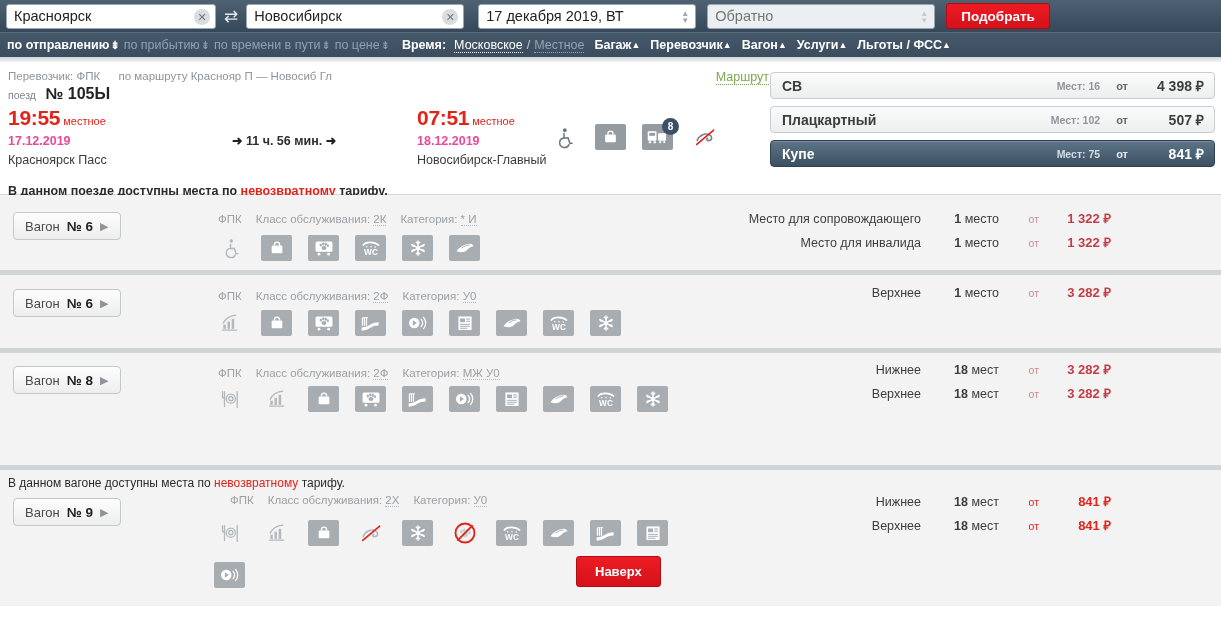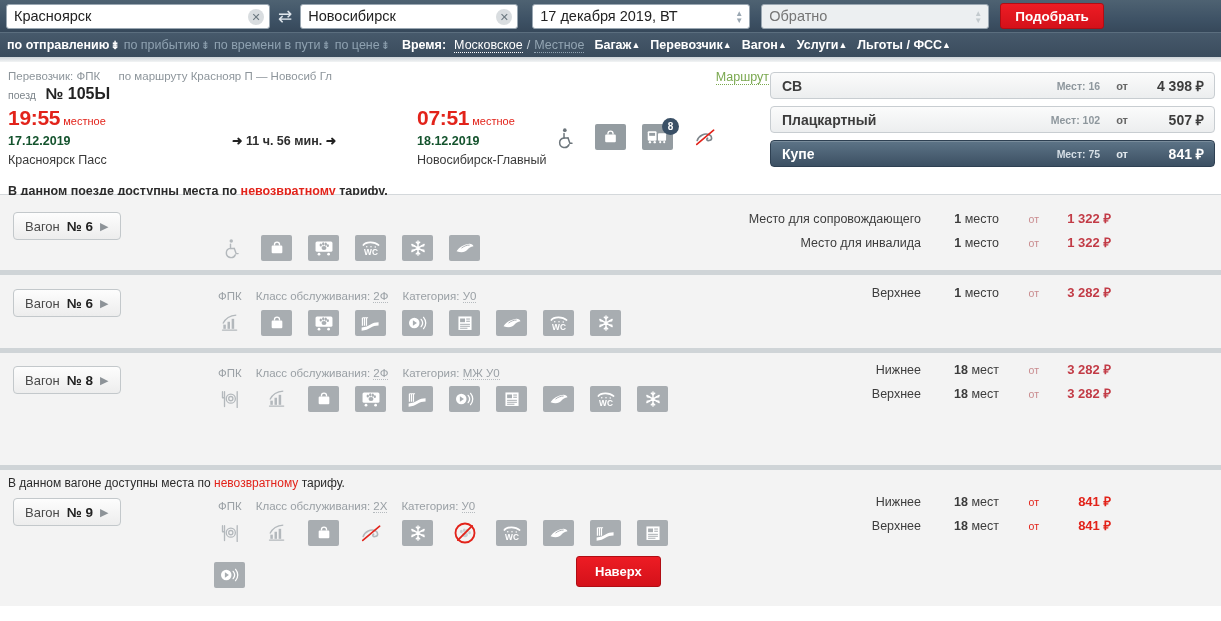--- a/index.html
+++ b/index.html
@@ -20,21 +20,21 @@
     background:linear-gradient(to bottom,#4e6272 0%,#3e5265 60%,#36485a 100%);
     display:flex; align-items:center;
     padding:0 6px; gap:7px;
   }
   .fieldwrap { position:relative; display:inline-block; }
   .txtfield {
     height:25px; border:1px solid #9aa7b2; border-radius:3px;
     background:#fff; font-family:"Liberation Sans",sans-serif; font-size:14.5px;
     color:#222; padding:0 26px 0 7px; outline:none;
   }
-  .txtfield.from { width:264px; }
+  .txtfield.from { width:210px; }
   .txtfield.to   { width:218px; }
   .txtfield.date { width:218px; padding-right:22px; }
   .txtfield.back { width:228px; padding-right:22px; background:#eceff1; color:#8e9aa3; }
   .clearbtn {
     position:absolute; right:6px; top:5px; width:16px; height:16px;
     border-radius:50%; background:#d9dde0; color:#6c7880;
     font-size:11px; line-height:16px; text-align:center; cursor:pointer;
     font-family:"Liberation Sans",sans-serif;
   }
   .swapicon { color:#dfe6ec; font-size:17px; line-height:1; padding:0 1px; cursor:pointer; }
@@ -85,21 +85,21 @@
   }
   .trainnum { padding-left:8px; margin-top:3px; }
   .trainnum .lbl { font-size:10.5px; color:#7d858b; }
   .trainnum .num { font-size:16px; font-weight:bold; color:#222; margin-left:6px; }
 
   .timerow { position:relative; height:78px; margin-top:3px; }
   .depblock { position:absolute; left:8px; top:0; }
   .arrblock { position:absolute; left:417px; top:0; }
   .bigtime { font-size:21px; font-weight:bold; color:#e2231a; letter-spacing:-0.3px; }
   .loclbl { font-size:11px; color:#e2231a; margin-left:3px; }
-  .dateline { font-size:12.5px; font-weight:bold; color:#14532d; margin-top:4px; }
+  .dateline { font-size:12.5px; font-weight:bold; color:#ec4899; margin-top:4px; }
   .station { font-size:12.5px; color:#3a3a3a; margin-top:5px; }
   .duration {
     position:absolute; left:232px; top:27px;
     font-size:12.5px; font-weight:bold; color:#2e2e2e; white-space:nowrap;
   }
   .duration .ar { color:#222; }
 
   .facerow { position:absolute; left:548px; top:18px; display:flex; align-items:center; gap:16px; }
   .ficon { width:31px; height:26px; display:flex; align-items:center; justify-content:center; }
   .fbox { background:#949ca1; border-radius:2px; color:#fff; }
@@ -360,20 +360,25 @@
       </div>
     </div>
   </div>
 
   <div class="wagon w1">
     <div class="wbtn" style="top:17px;">
       <span>Вагон</span>
       <span class="wnum">№ 6</span>
       <span class="wcaret">▶</span>
     </div>
+    <div class="wmeta" style="top:18px;">
+      <span class="k">ФПК</span><span class="gap"></span><span class="k">Класс обслуживания:</span>
+      <span class="v">2К</span><span class="gap"></span><span class="k">Категория:</span>
+      <span class="v">* И</span>
+    </div>
     <div class="wicons" style="top:40px;">
       <div class="wicon flat">
         <svg width="20" height="22" viewBox="0 0 24 24" fill="none" stroke="#b3b8bc" stroke-width="1.7" stroke-linecap="round">
           <circle cx="13.5" cy="3.6" r="2.1" fill="#b3b8bc" stroke="none"></circle>
           <path d="M12.6 7.3v5.2h4.6"></path>
           <path d="M12.6 12.5c-3 .3-5 2.7-5 5.5a5.6 5.6 0 0 0 10.7 2.2"></path>
           <path d="M17.2 12.5l2.1 6.2h2.4"></path>
         </svg>
       </div>
       <div class="wicon box">
@@ -643,21 +648,21 @@
 
   <div class="wagon w4">
     <div class="wnotice">
       <span>В данном вагоне доступны места по </span><span class="nonref">невозвратному</span><span> тарифу.</span>
     </div>
     <div class="wbtn" style="top:28px;">
       <span>Вагон</span>
       <span class="wnum">№ 9</span>
       <span class="wcaret">▶</span>
     </div>
-    <div class="wmeta" style="top:30px;">
+    <div class="wmeta" style="top:24px;margin-left:12px;">
       <span class="k">ФПК</span><span class="gap"></span><span class="k">Класс обслуживания:</span>
       <span class="v">2Х</span><span class="gap"></span><span class="k">Категория:</span>
       <span class="v">У0</span>
     </div>
     <div class="wicons" style="top:50px; width:480px;">
       <div class="wicon flat">
         <svg width="21" height="21" viewBox="0 0 24 24" stroke="#b3b8bc" stroke-width="1.5" fill="none">
           <path d="M4 3v7M6.3 3v7M4 10h2.3v10" stroke-linecap="round"></path>
           <circle cx="13.5" cy="11" r="5.2"></circle>
             <circle cx="13.5" cy="11" r="2.4"></circle>

